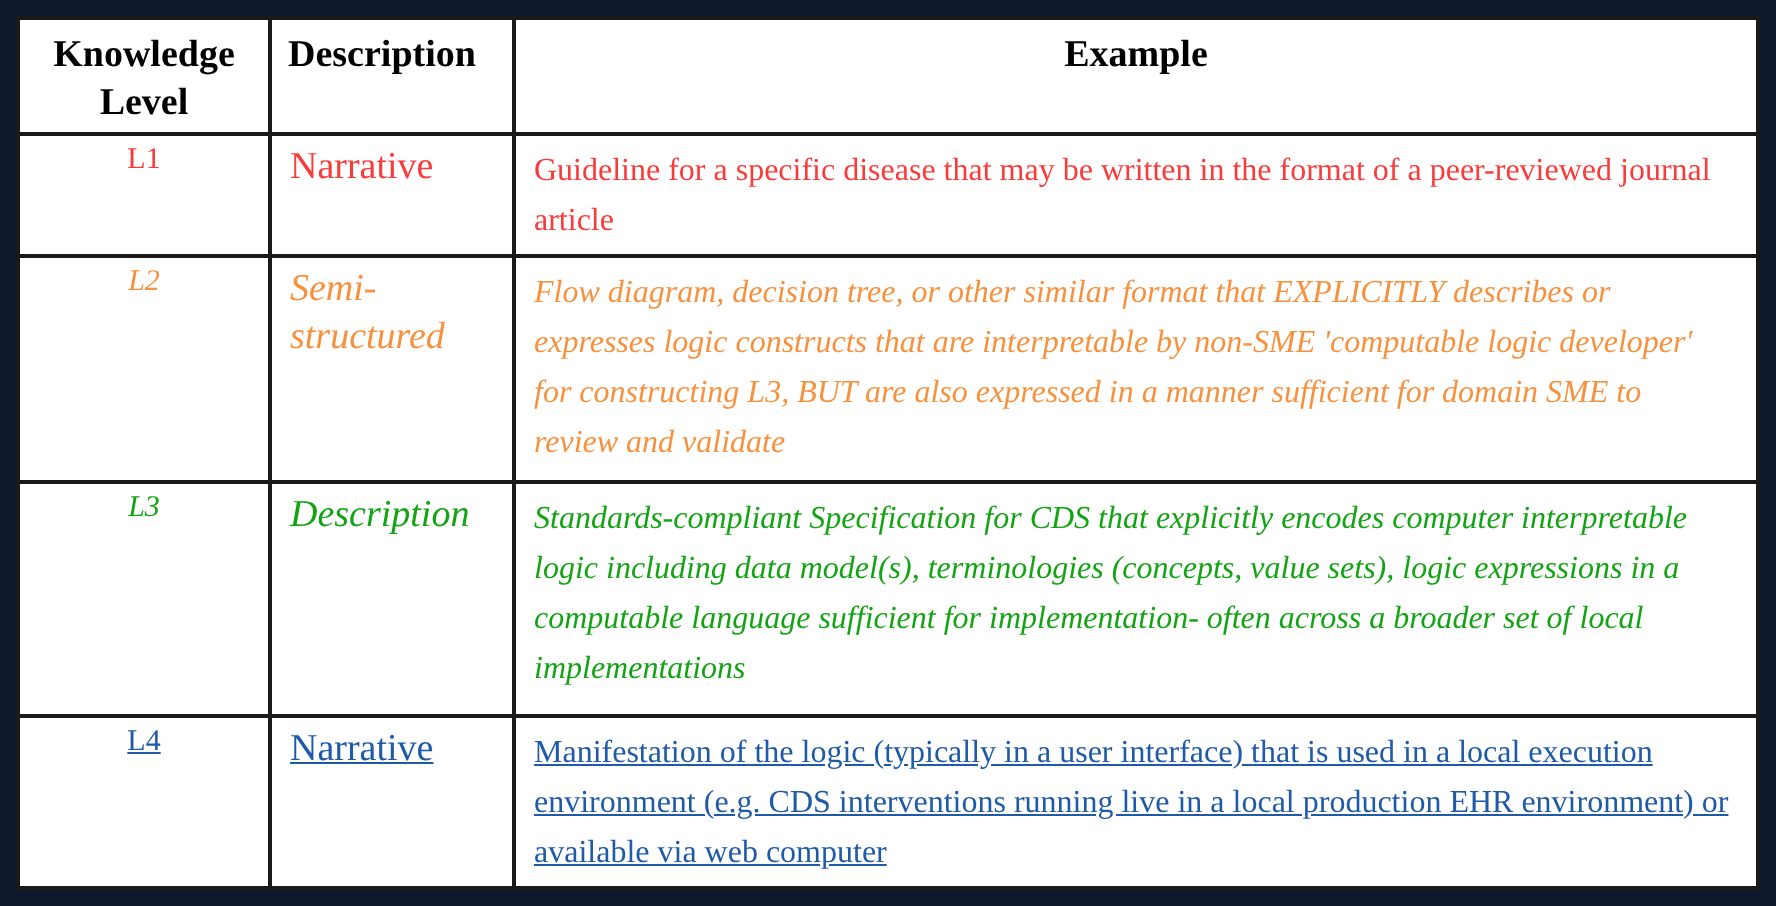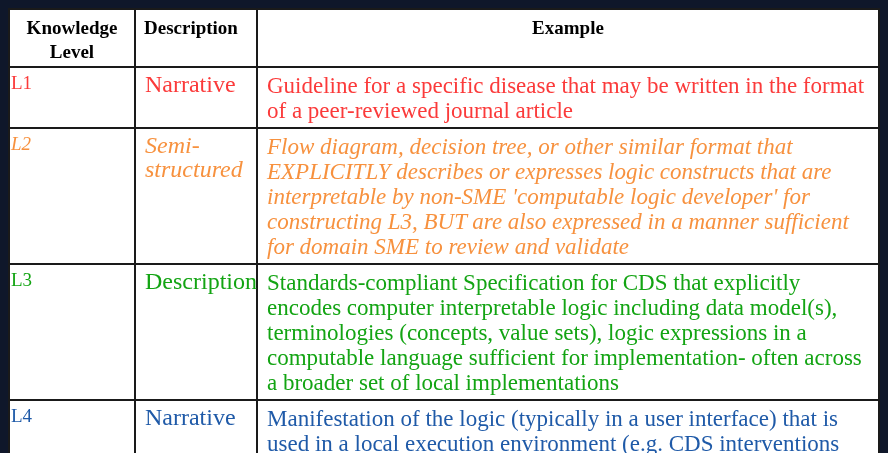--- a/index.html
+++ b/index.html
@@ -25,40 +25,40 @@
     color:#000;
     font-weight:bold;
     font-size:19px;
     line-height:24px;
     padding:6px 6px 0 6px;
   }
   th.col-knowledge{ text-align:center; }
   th.col-description{ text-align:left; padding-left:8px; }
   th.col-example{ text-align:center; }
   td.level-cell{
-    text-align:left;
-    font-size:19px;
+    text-align:center;
+    font-size:15px;
     padding-top:4px;
   }
   td.desc-cell{
-    font-size:24px;
+    font-size:19px;
     line-height:24px;
     padding:4px 4px 4px 9px;
     border-radius:31px;
   }
   td.example-cell{
-    font-size:23px;
+    font-size:16px;
     line-height:25px;
     padding:5px 12px 4px 9px;
   }
   tr.r-header{height:58px;}
   tr.r-0{height:58px;}
   tr.r-1{height:113px;font-style:italic;}
-  tr.r-2{height:116px;}
-  tr.r-3{height:84px;}
+  tr.r-2{height:116px;font-style:italic;}
+  tr.r-3{height:84px;text-decoration:underline;}
 </style>
 </head>
 <body>
 
 <div class="table-frame">
   <table>
     <colgroup>
       <col style="width:126px">
       <col style="width:122px">
       <col>

